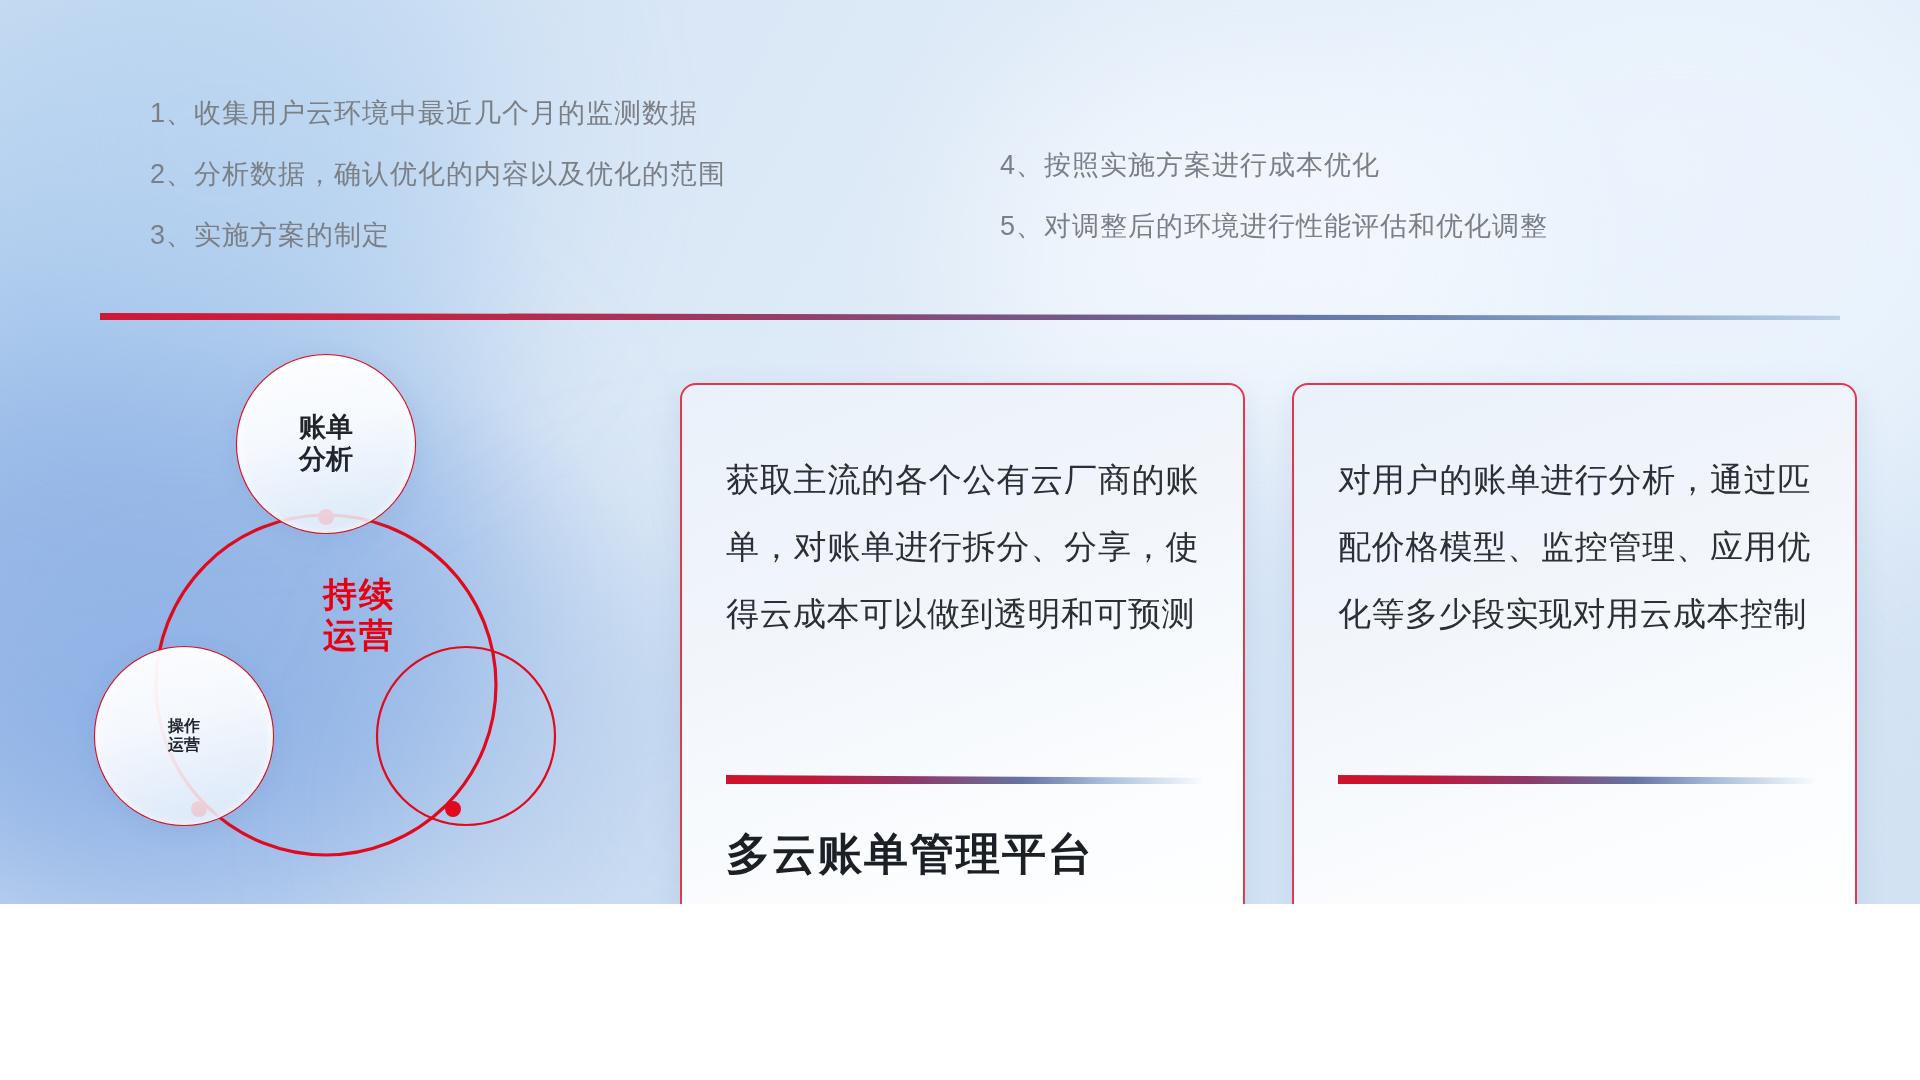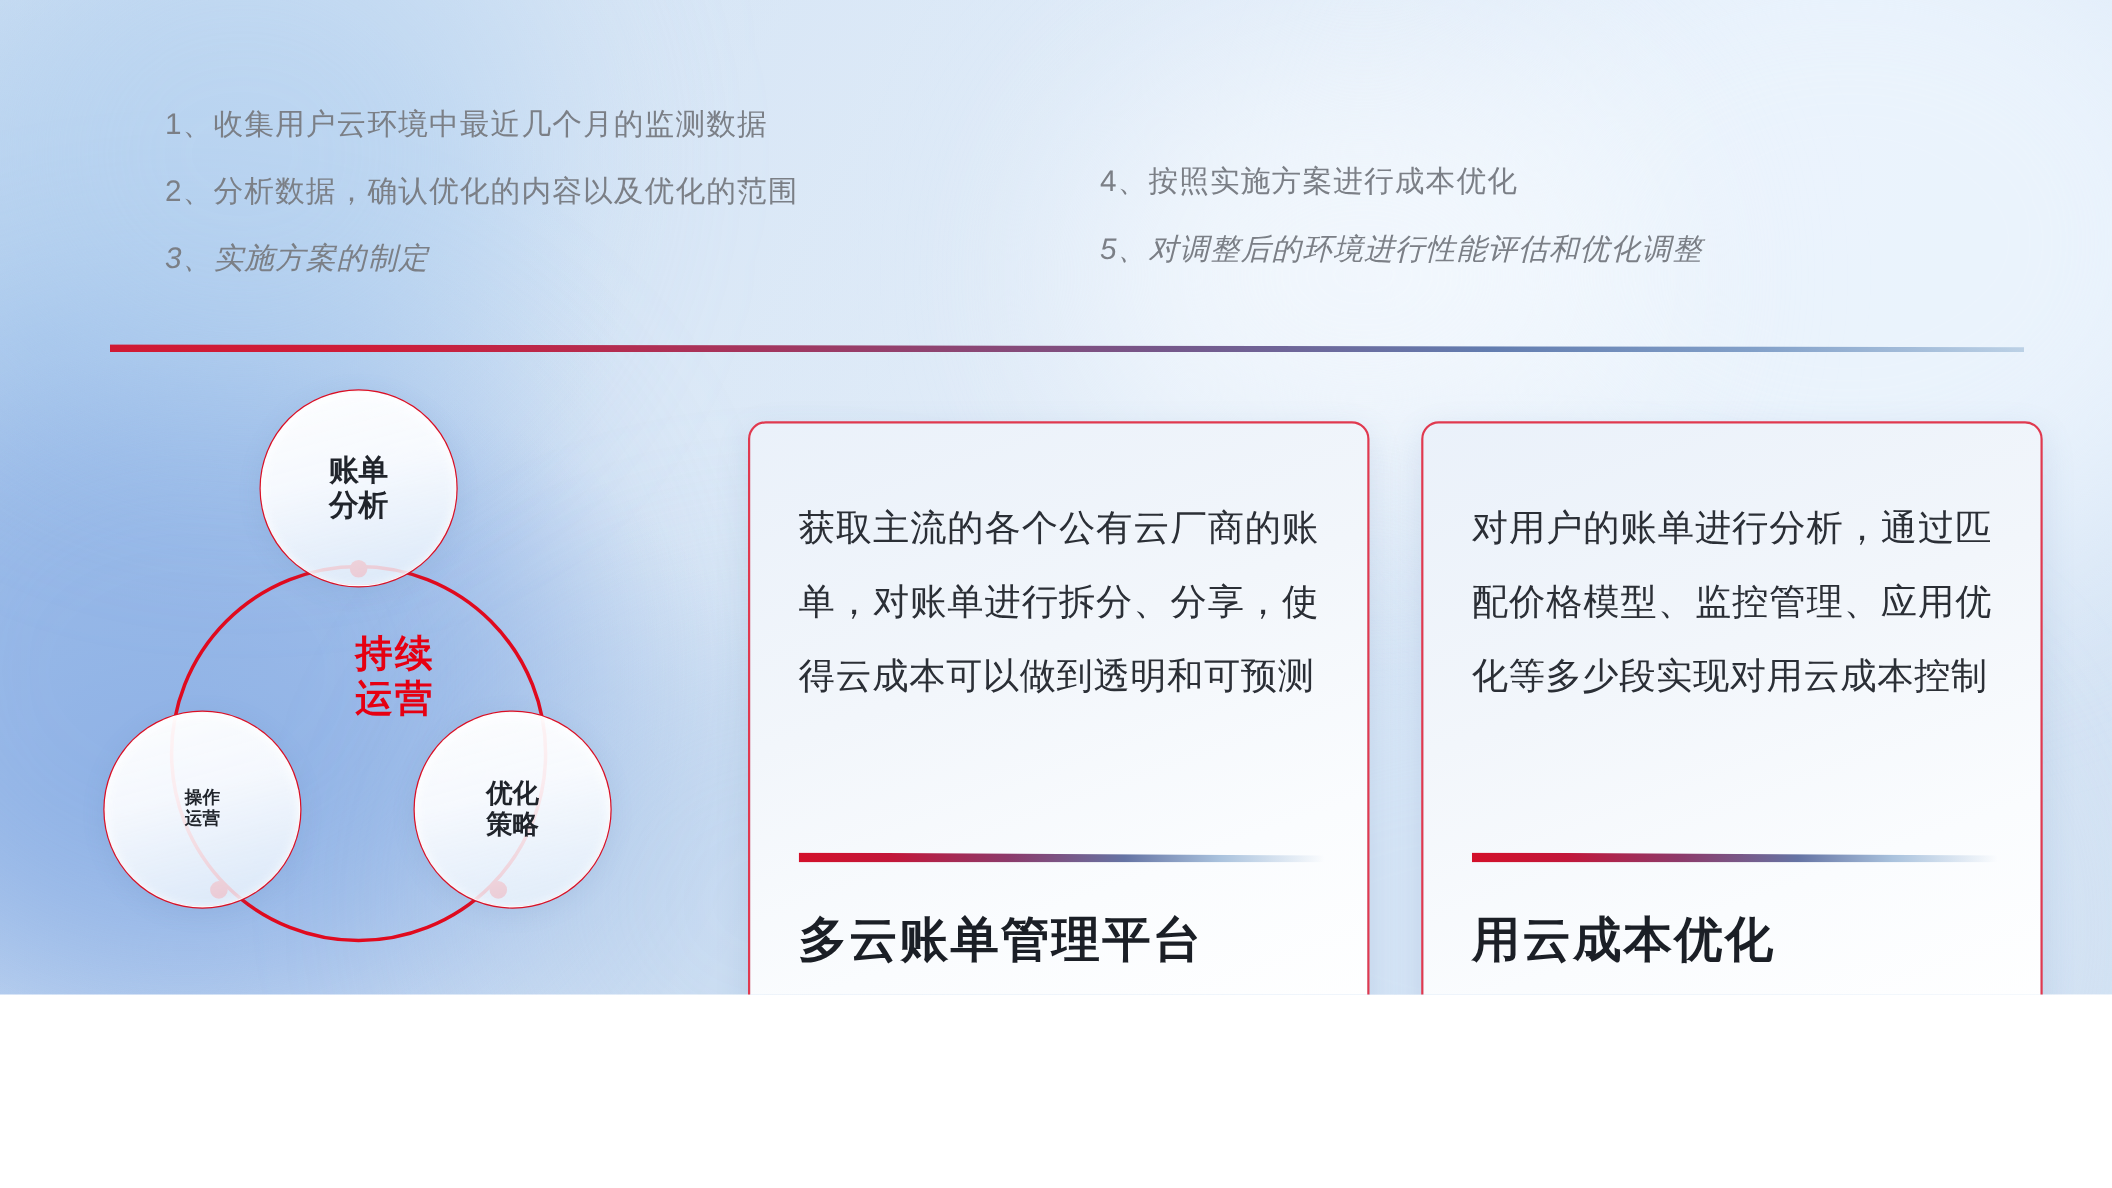--- a/index.html
+++ b/index.html
@@ -27,21 +27,21 @@
   .blob.b1 { left:-180px; top:300px;  width:700px; height:620px; background:rgba(126,166,225,.55); }
   .blob.b2 { left:-60px;  top:-120px; width:560px; height:520px; background:rgba(175,205,238,.55); }
   .blob.b3 { left:420px;  top:560px;  width:620px; height:520px; background:rgba(160,192,230,.35); }
   .blob.b4 { right:-140px;top:-100px; width:760px; height:640px; background:rgba(236,244,253,.85); }
   .blob.b5 { right:120px; bottom:-220px; width:860px; height:560px; background:rgba(214,230,247,.7); }
   .blob.b6 { left:980px;  top:40px;   width:520px; height:420px; background:rgba(246,250,254,.75); }
 
   
   .list { position:absolute; color:#7b7f86; font-size:27px; line-height:1.0; white-space:nowrap; }
   .list .row { margin-bottom:34px; letter-spacing:1px; }
-  .list .row:last-child { margin-bottom:0;font-style:italic; }
+  .list .row:last-child { margin-bottom:0; }
   #list-left  { left:150px; top:100px; }
   #list-right { left:1000px; top:152px; }
 
   
   #divider {
     position:absolute; left:100px; top:313px; width:1740px; height:7px;
     background:linear-gradient(90deg,#d2102a 0%,#cf1430 14%,#a02c56 34%,#6f4f84 55%,#5b76ab 72%,#7d9cc6 86%,#b9cfe4 100%);
     clip-path:polygon(0 0, 100% 38%, 100% 100%, 0 100%);
     opacity:.95;
   }
@@ -130,36 +130,31 @@
     </svg>
 
     <div class="bubble" id="bubble-billing">
       <span>账单</span>
       <span>分析</span>
     </div>
     <div class="bubble" id="bubble-ops">
       <span>操作</span>
       <span>运营</span>
     </div>
-    <div class="bubble" id="bubble-strategy">
-      <span>优化</span>
-      <span>策略</span>
-    </div>
 
     <div id="venn-center">
       <span>持续</span>
       <span>运营</span>
     </div>
   </div>
 
   <div class="card" id="card-1">
     <div class="card-body">获取主流的各个公有云厂商的账单，对账单进行拆分、分享，使得云成本可以做到透明和可预测</div>
     <div class="card-rule"></div>
     <div class="card-title">多云账单管理平台</div>
   </div>
 
   <div class="card" id="card-2">
     <div class="card-body">对用户的账单进行分析，通过匹配价格模型、监控管理、应用优化等多少段实现对用云成本控制</div>
     <div class="card-rule"></div>
-    <div class="card-title">用云成本优化</div>
   </div>
 
 </div>
 
 </body></html>

